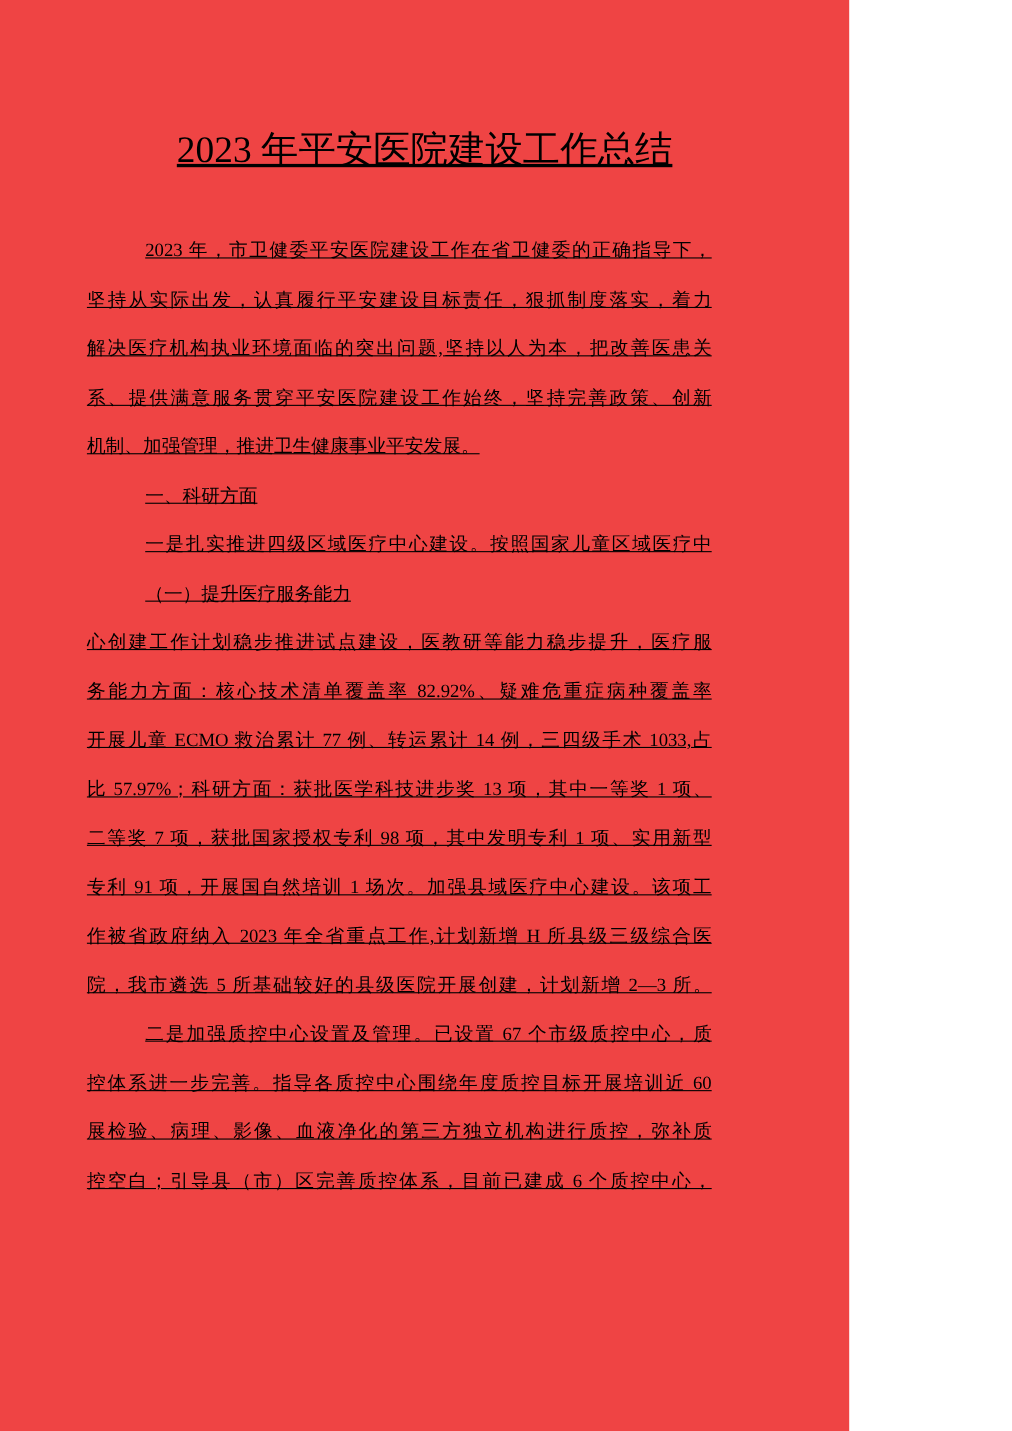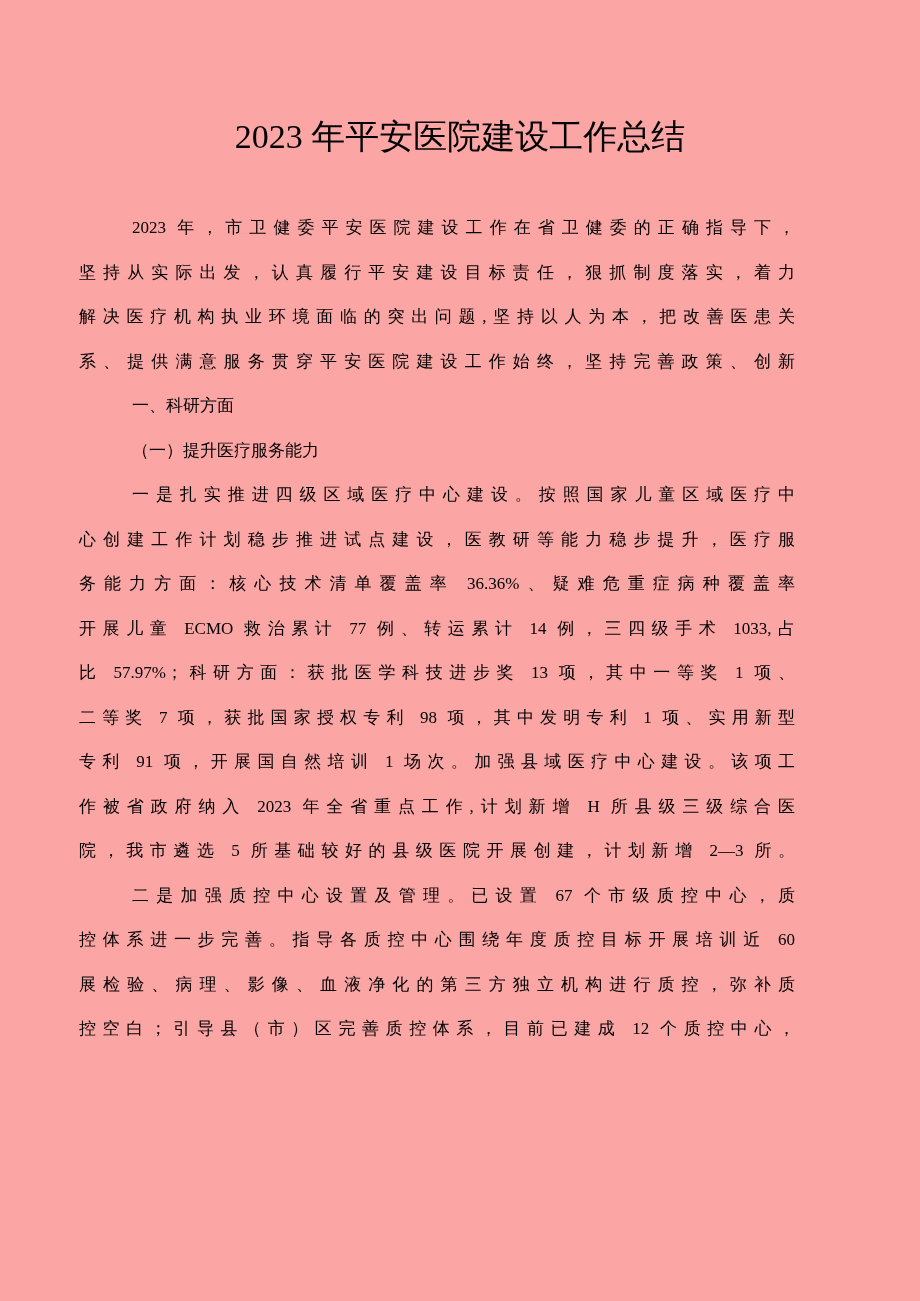--- a/index.html
+++ b/index.html
@@ -2,26 +2,27 @@
 <html><head>
 <meta charset="utf-8">
 <style>
   html, body {
     margin: 0;
     padding: 0;
     background: #ffffff;
   }
   .page {
     position: relative;
-    width: 920px;
+    width: 772px;
     height: 1301px;
-    background: #fca5a5;
+    background: #ef4444;
     color: #000000;
     font-family: "Liberation Serif", "DejaVu Serif", serif;
     overflow: hidden;
+    text-decoration: underline;
   }
   .doc-title {
     margin: 0;
     padding-top: 112px;
     margin-bottom: 44px;
     text-align: center;
     font-size: 34px;
     font-weight: normal;
     line-height: 50px;
     color: #000000;
@@ -49,29 +50,30 @@
 </head>
 <body>
 
 <div class="page">
   <h1 class="doc-title">2023 年平安医院建设工作总结</h1>
   <div class="content">
       <div class="line indent">2023 年，市卫健委平安医院建设工作在省卫健委的正确指导下，</div>
       <div class="line">坚持从实际出发，认真履行平安建设目标责任，狠抓制度落实，着力</div>
       <div class="line">解决医疗机构执业环境面临的突出问题,坚持以人为本，把改善医患关</div>
       <div class="line">系、提供满意服务贯穿平安医院建设工作始终，坚持完善政策、创新</div>
+      <div class="line no-justify">机制、加强管理，推进卫生健康事业平安发展。</div>
       <div class="line indent no-justify">一、科研方面</div>
+      <div class="line indent">一是扎实推进四级区域医疗中心建设。按照国家儿童区域医疗中</div>
       <div class="line indent no-justify">（一）提升医疗服务能力</div>
-      <div class="line indent">一是扎实推进四级区域医疗中心建设。按照国家儿童区域医疗中</div>
       <div class="line">心创建工作计划稳步推进试点建设，医教研等能力稳步提升，医疗服</div>
-      <div class="line">务能力方面：核心技术清单覆盖率 36.36%、疑难危重症病种覆盖率</div>
+      <div class="line">务能力方面：核心技术清单覆盖率 82.92%、疑难危重症病种覆盖率</div>
       <div class="line">开展儿童 ECMO 救治累计 77 例、转运累计 14 例，三四级手术 1033,占</div>
       <div class="line">比 57.97%；科研方面：获批医学科技进步奖 13 项，其中一等奖 1 项、</div>
       <div class="line">二等奖 7 项，获批国家授权专利 98 项，其中发明专利 1 项、实用新型</div>
       <div class="line">专利 91 项，开展国自然培训 1 场次。加强县域医疗中心建设。该项工</div>
       <div class="line">作被省政府纳入 2023 年全省重点工作,计划新增 H 所县级三级综合医</div>
       <div class="line">院，我市遴选 5 所基础较好的县级医院开展创建，计划新增 2—3 所。</div>
       <div class="line indent">二是加强质控中心设置及管理。已设置 67 个市级质控中心，质</div>
       <div class="line">控体系进一步完善。指导各质控中心围绕年度质控目标开展培训近 60</div>
       <div class="line">展检验、病理、影像、血液净化的第三方独立机构进行质控，弥补质</div>
-      <div class="line">控空白；引导县（市）区完善质控体系，目前已建成 12 个质控中心，</div>
+      <div class="line">控空白；引导县（市）区完善质控体系，目前已建成 6 个质控中心，</div>
     </div>
 </div>
 
 </body></html>

